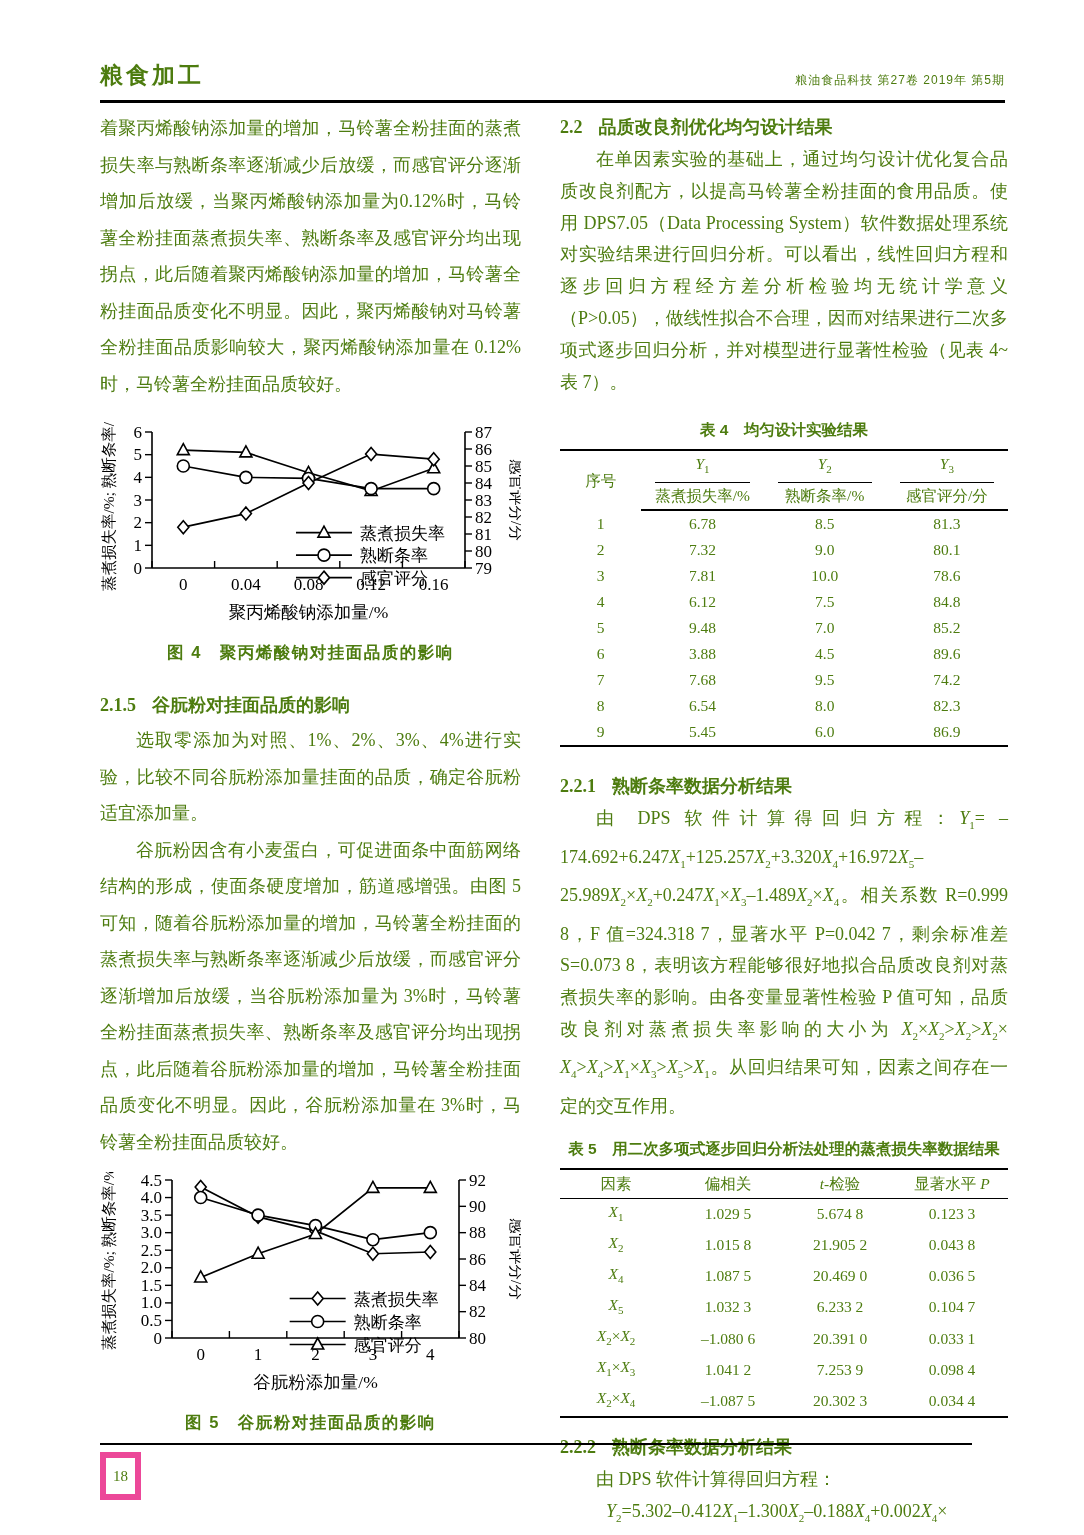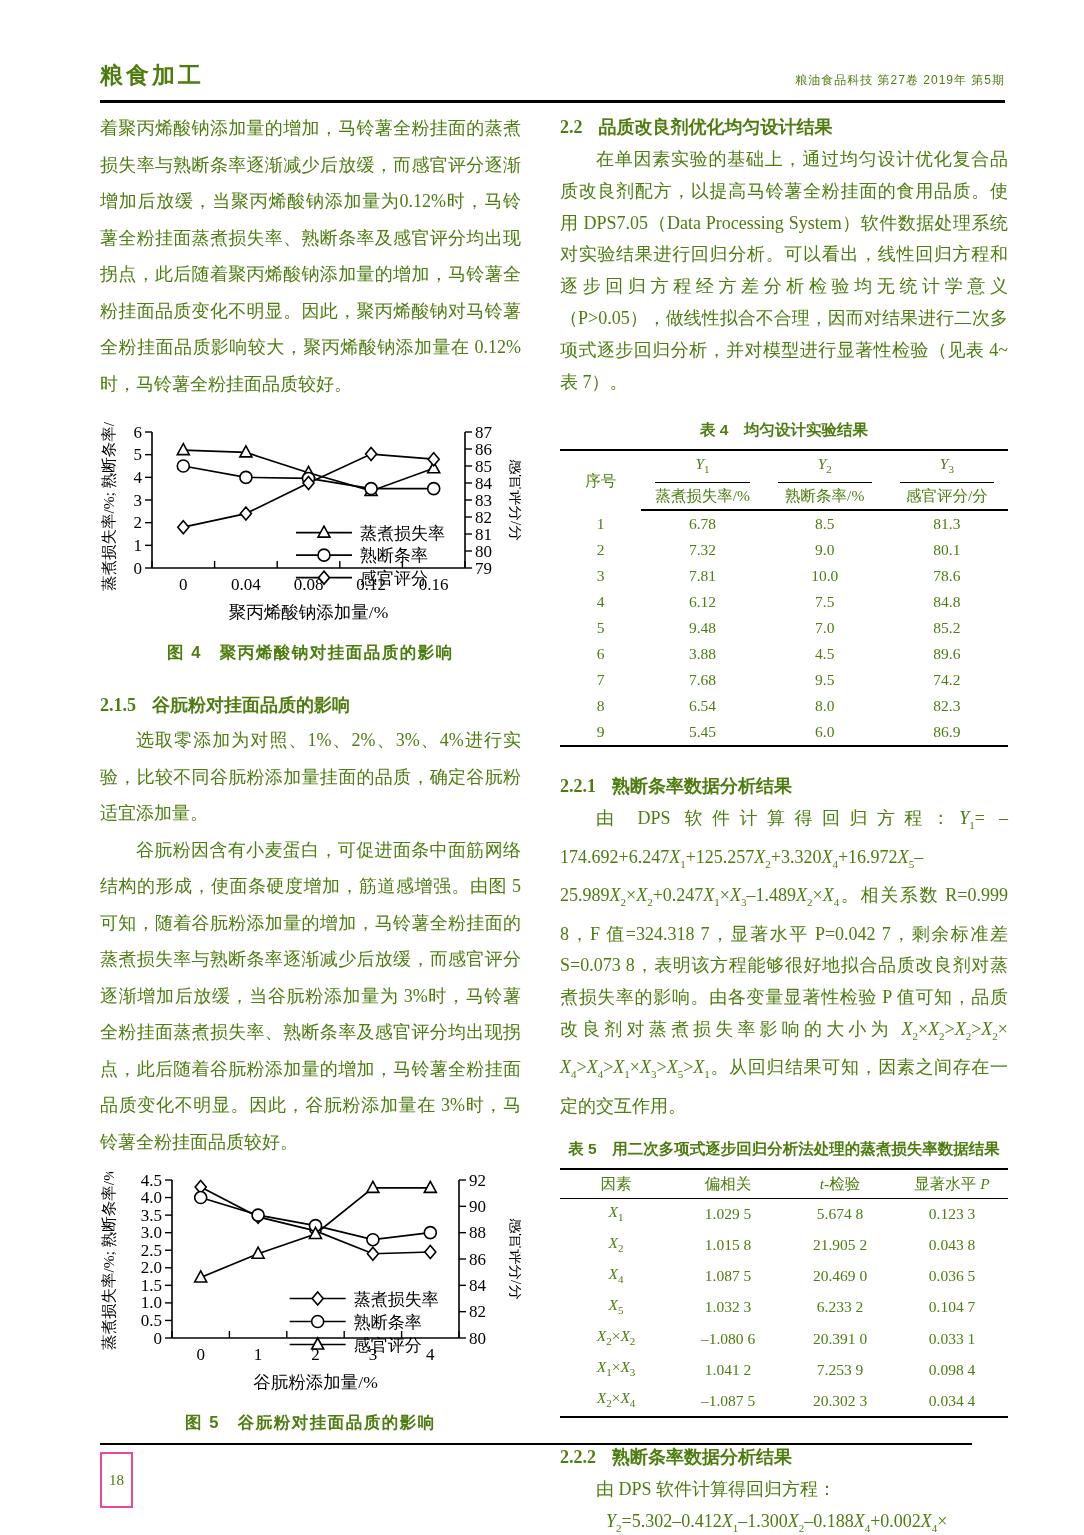--- a/index.html
+++ b/index.html
@@ -40,22 +40,22 @@
   th,td{font-weight:normal;text-align:center;padding:0;line-height:26px;}
   #table4 thead tr.sub th{border-bottom:2px solid #000;}
   #table4 th.seq{vertical-align:middle;}
   #table4 .gu{display:block;margin:0 14px;border-bottom:1.3px solid #000;line-height:25px;}
   #table5 thead th{border-bottom:1.5px solid #000;line-height:28px;}
   sub{font-size:11px;}
   
   .eqline{margin:0;padding-left:46px;font-size:18px;line-height:32px;}
   
   .foot-rule{position:absolute;left:100px;top:1443px;width:872px;height:2px;background:#000;}
-  .pagenum{position:absolute;left:100px;top:1452px;border:2px solid #ec4899;
-           padding:16px 7px;font-size:15px;line-height:20px;}
+  .pagenum{position:absolute;left:100px;top:1452px;border:6px solid #ec4899;
+           padding:8px 7px;font-size:15px;line-height:20px;}
 </style>
 </head>
 <body>
 
 <div class="page">
 
   <div class="hdr">
     <span class="hdr-left">粮食加工</span>
     <span class="hdr-right">粮油食品科技 第27卷 2019年 第5期</span>
   </div>
@@ -376,21 +376,21 @@
           </tr>
           <tr>
             <td><i>X</i><sub>2</sub>×<i>X</i><sub>4</sub></td>
             <td>–1.087 5</td>
             <td>20.302 3</td>
             <td>0.034 4</td>
           </tr>
         </tbody>
     </table>
 
-    <h3 class="sec" style="margin-top:22px;">
+    <h3 class="sec" style="margin-top:12px;">
       <span class="num">2.2.2</span><span>熟断条率数据分析结果</span>
     </h3>
     <p class="ind">由 DPS 软件计算得回归方程：</p>
     <p class="eqline"><i>Y</i><sub>2</sub>=5.302–0.412<i>X</i><sub>1</sub>–1.300<i>X</i><sub>2</sub>–0.188<i>X</i><sub>4</sub>+0.002<i>X</i><sub>4</sub>×</p>
   </div>
 
   <div class="foot-rule"></div>
   <div class="pagenum">18</div>
 
 </div>

